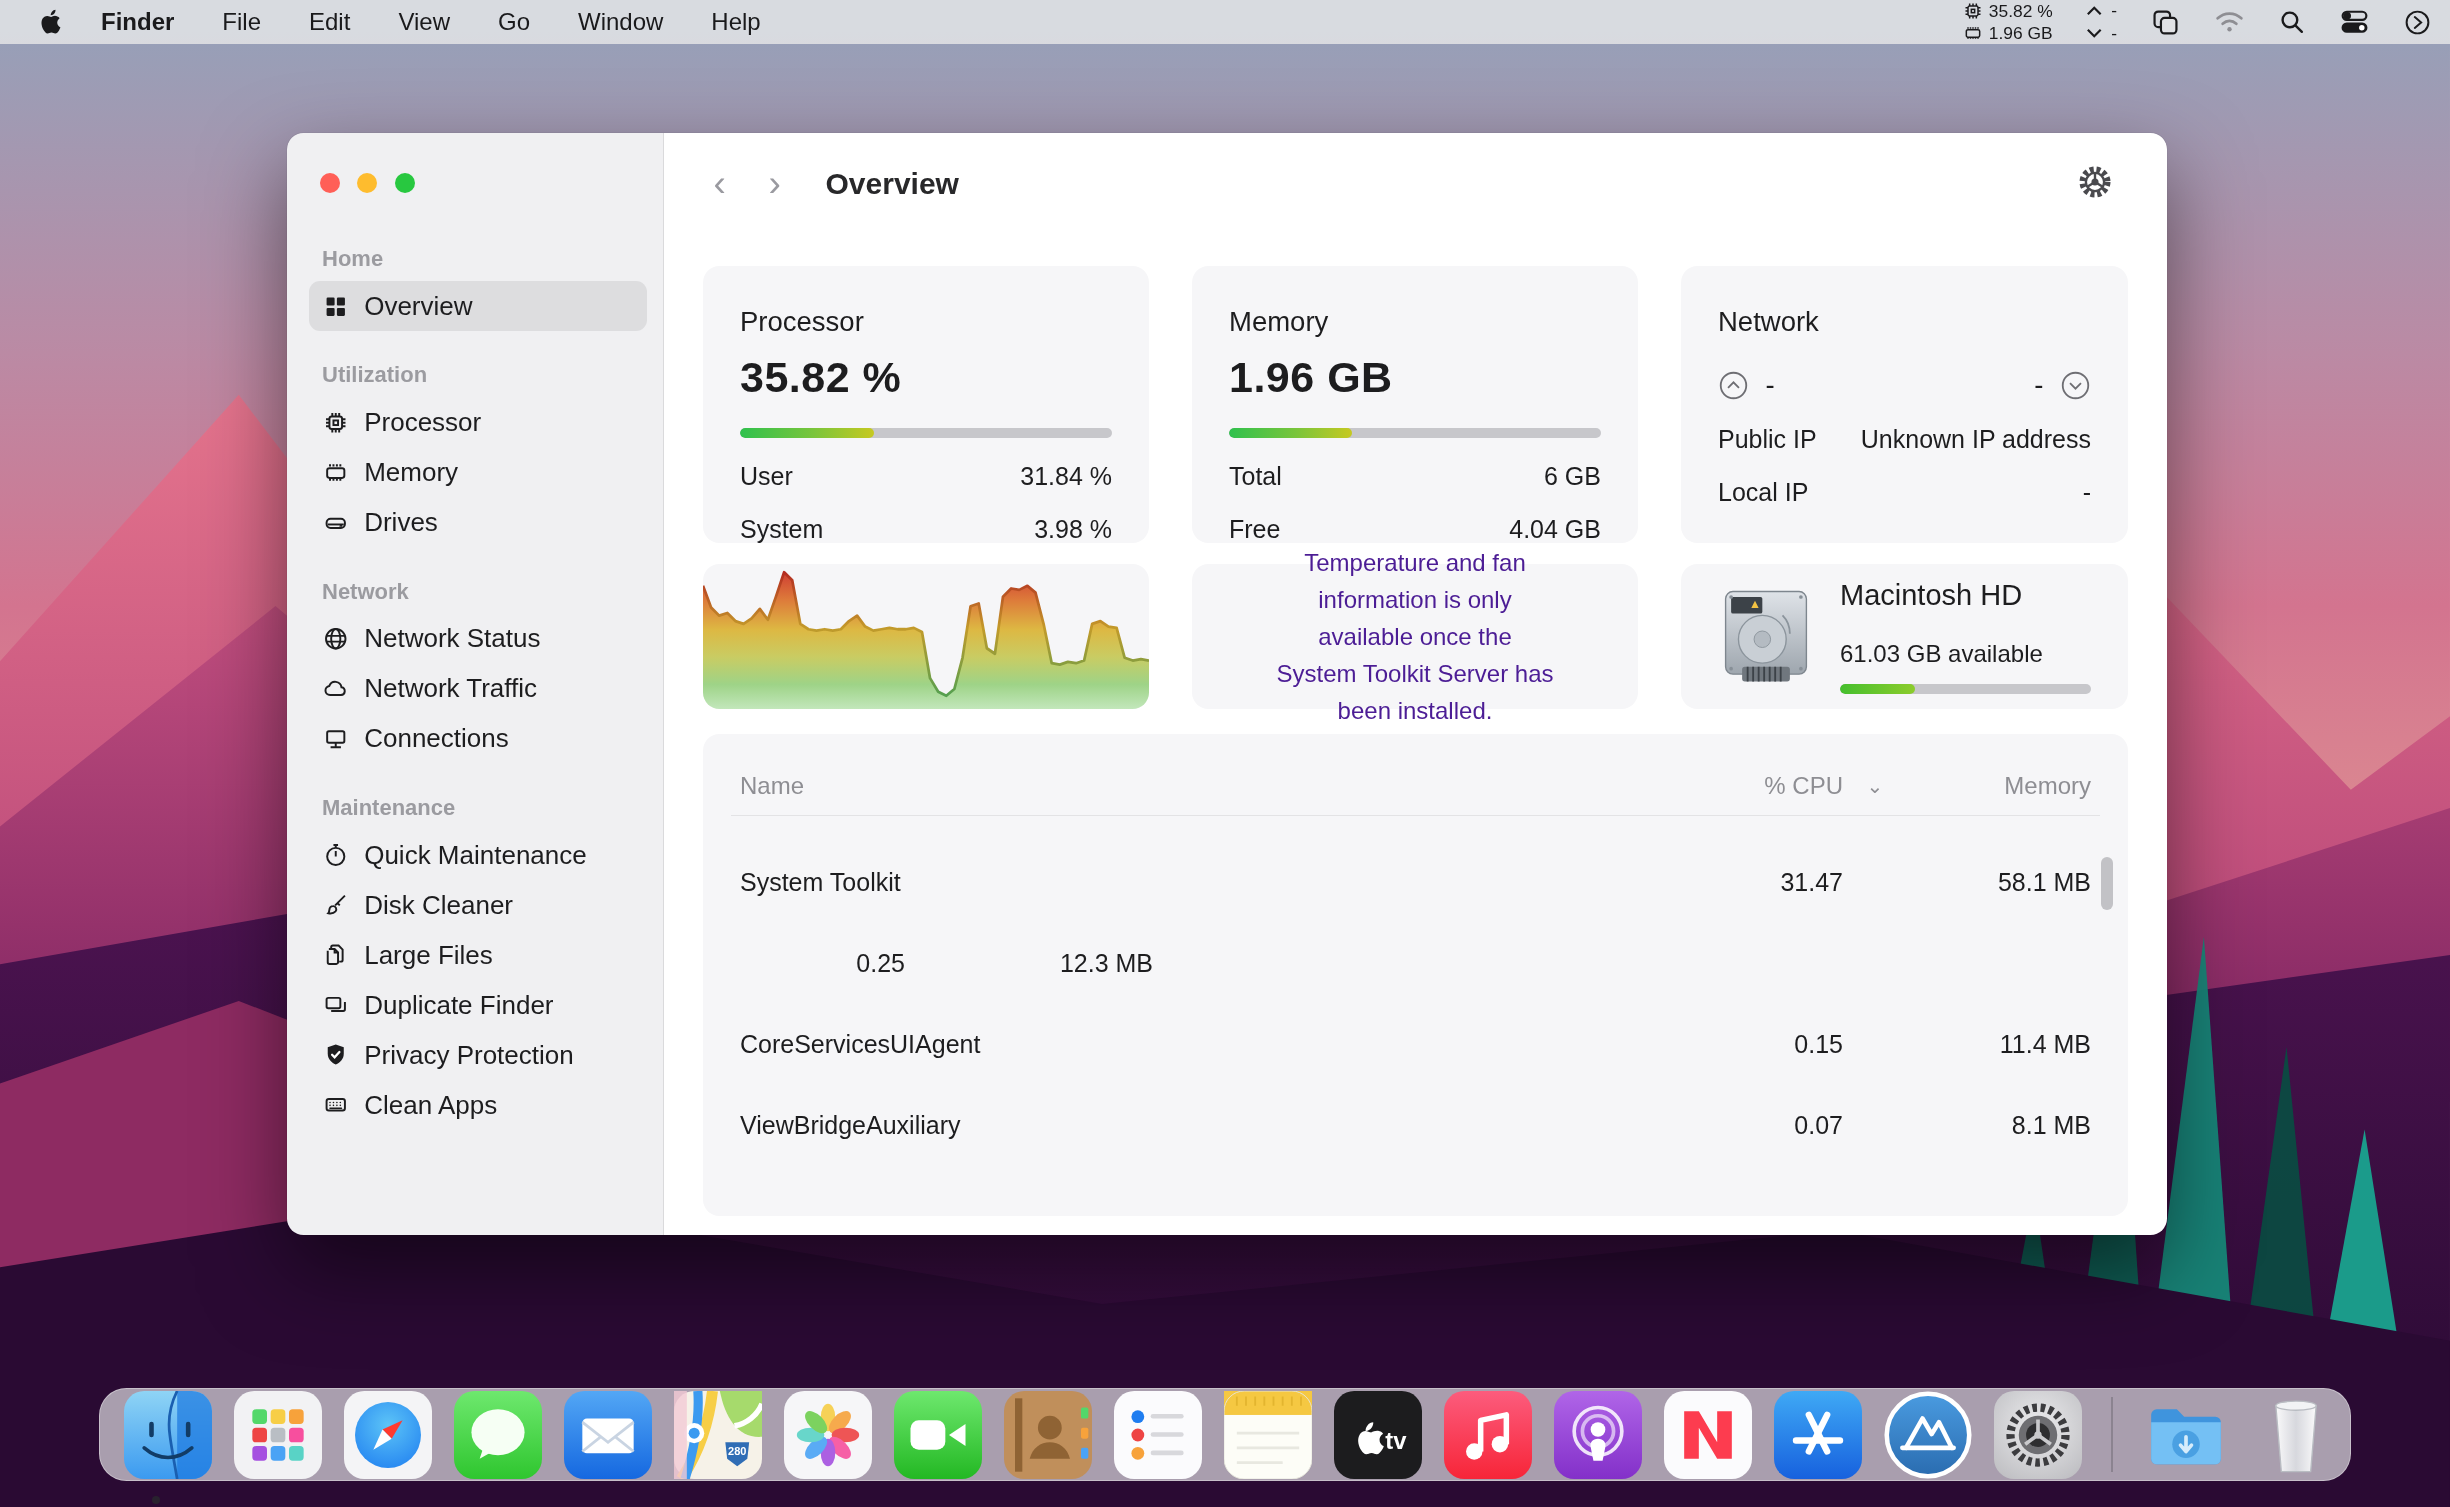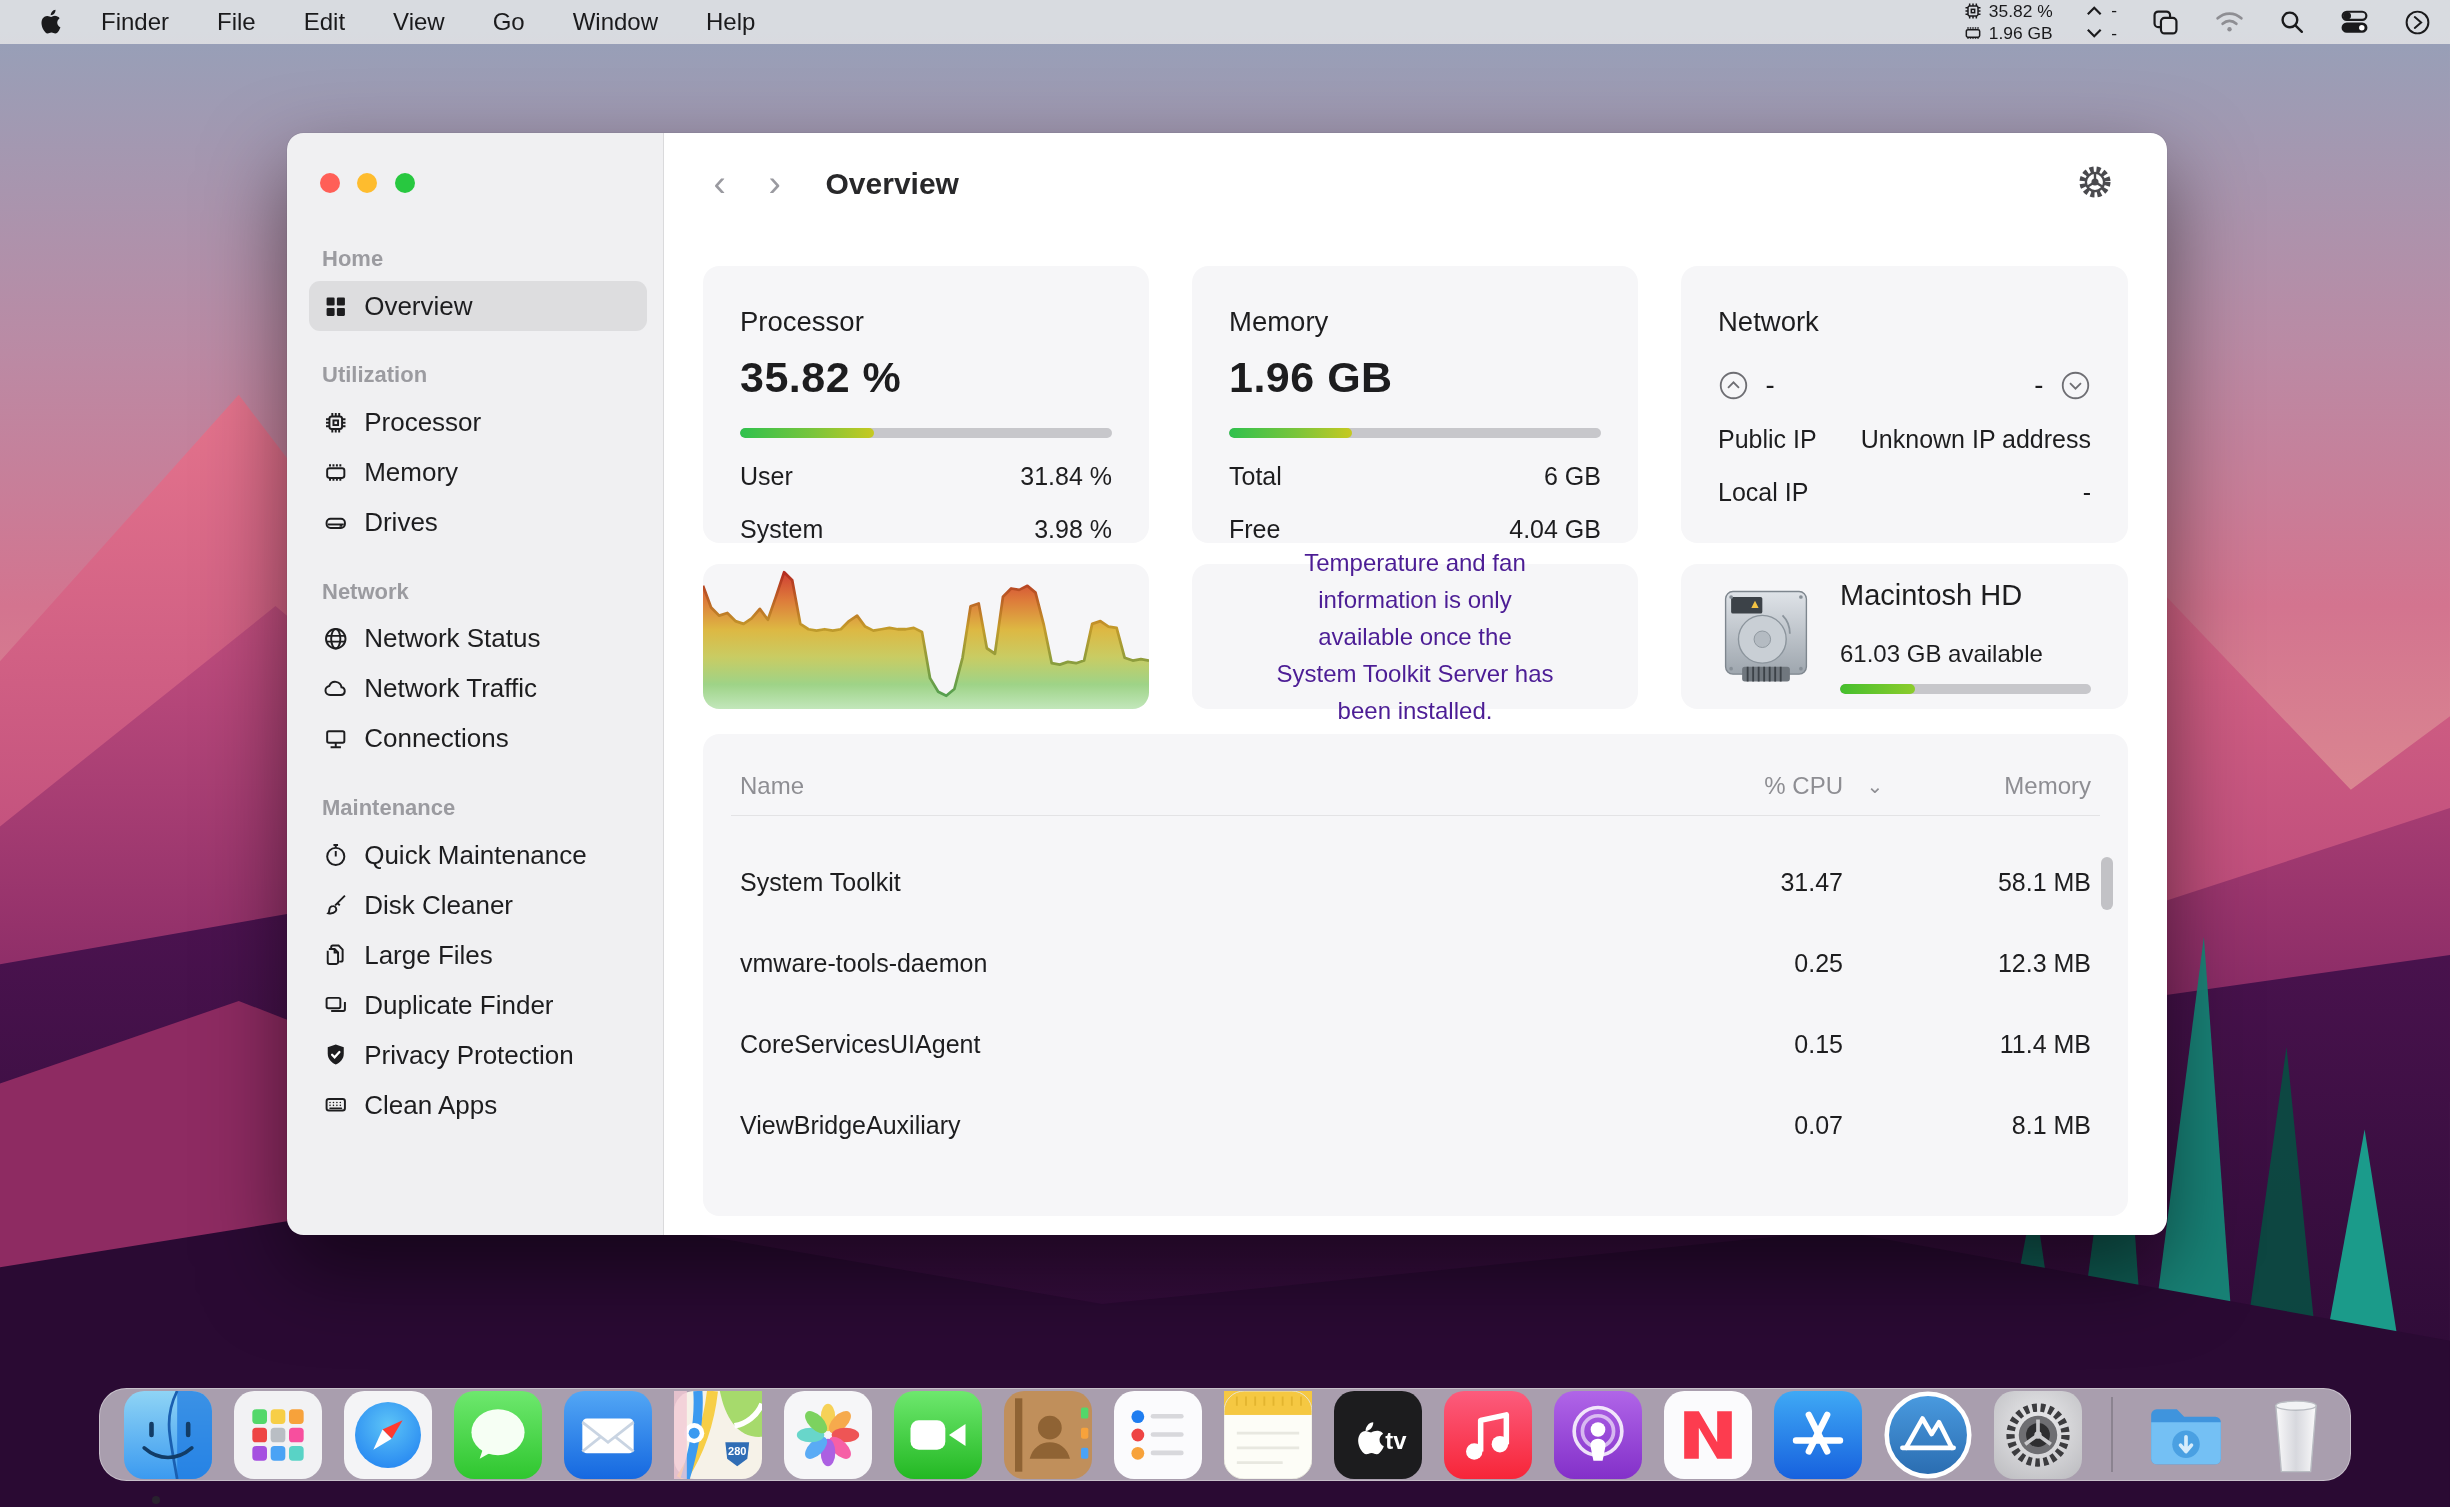--- a/index.html
+++ b/index.html
@@ -8,21 +8,21 @@
   .stage { position:absolute; inset:0; width:2450px; height:1508px; }
 
   
   .wallpaper { position:absolute; inset:0; }
 
   
   .menubar { position:absolute; top:0; left:0; width:2450px; height:44px;
     background:rgba(225,226,229,0.88); display:flex; align-items:center;
     font-size:24px; color:#1a1a1c; z-index:50; }
   .menubar .apple { margin-left:40px; }
-  .menubar .appname { font-weight:400; margin-left:37px; }
+  .menubar .appname { font-weight:700; margin-left:37px; }
   .menubar .mitem { margin-left:48px; }
   .mb-right { position:absolute; right:18.4px; top:0; height:44px; display:flex; align-items:center; gap:33px; }
   .mb-meter { display:flex; flex-direction:column; justify-content:center; gap:1.8px; font-size:17.4px; line-height:18.4px; }
   .mb-meter .mrow { display:flex; align-items:center; gap:5.5px; }
   .mb-updown { display:flex; flex-direction:column; gap:1.8px; font-size:17.4px; }
   .mb-updown .mrow { display:flex; align-items:center; gap:9.2px; }
   .mb-ic { display:flex; align-items:center; }
 
   
   .window { position:absolute; left:287px; top:133px; width:1880px; height:1102px;
@@ -475,21 +475,20 @@
         </div>
         <div class="tdivider"></div>
 
         <div class="trow">
           <span class="c-name">System Toolkit</span>
           <span class="c-cpu">31.47</span>
             <span class="c-gap"></span>
           <span class="c-mem">58.1 MB</span>
         </div>
         <div class="trow">
-          <span class="c-name">vmware-tools-daemon</span>
           <span class="c-cpu">0.25</span>
             <span class="c-gap"></span>
           <span class="c-mem">12.3 MB</span>
         </div>
         <div class="trow">
           <span class="c-name">CoreServicesUIAgent</span>
           <span class="c-cpu">0.15</span>
             <span class="c-gap"></span>
           <span class="c-mem">11.4 MB</span>
         </div>

